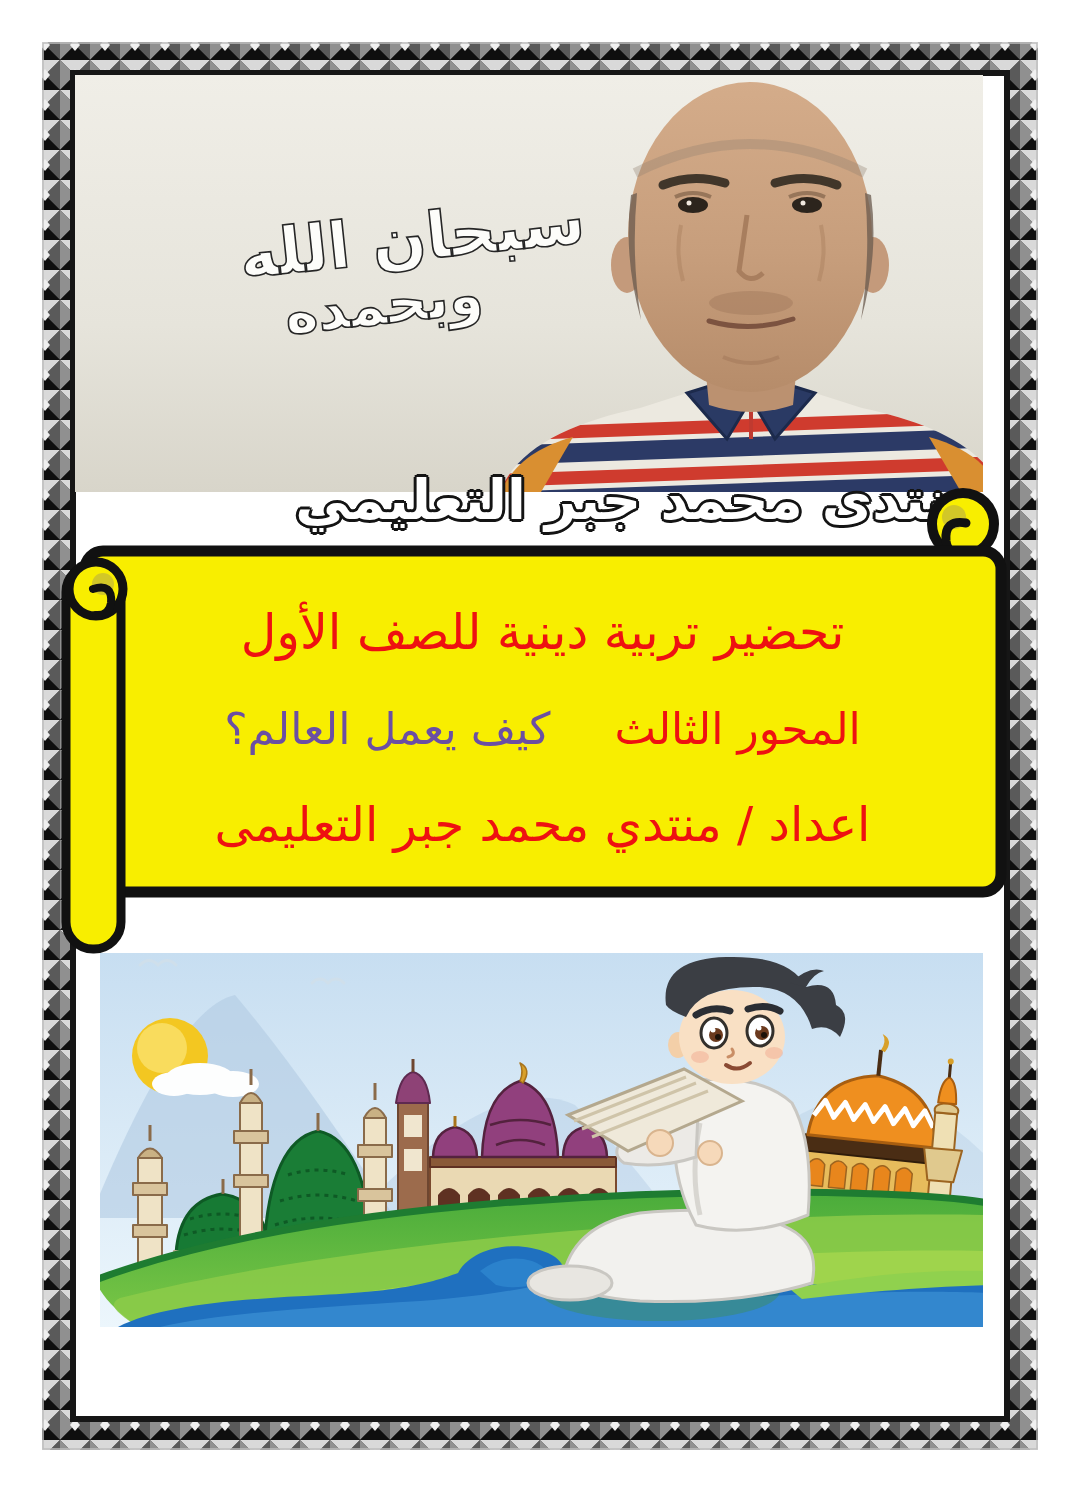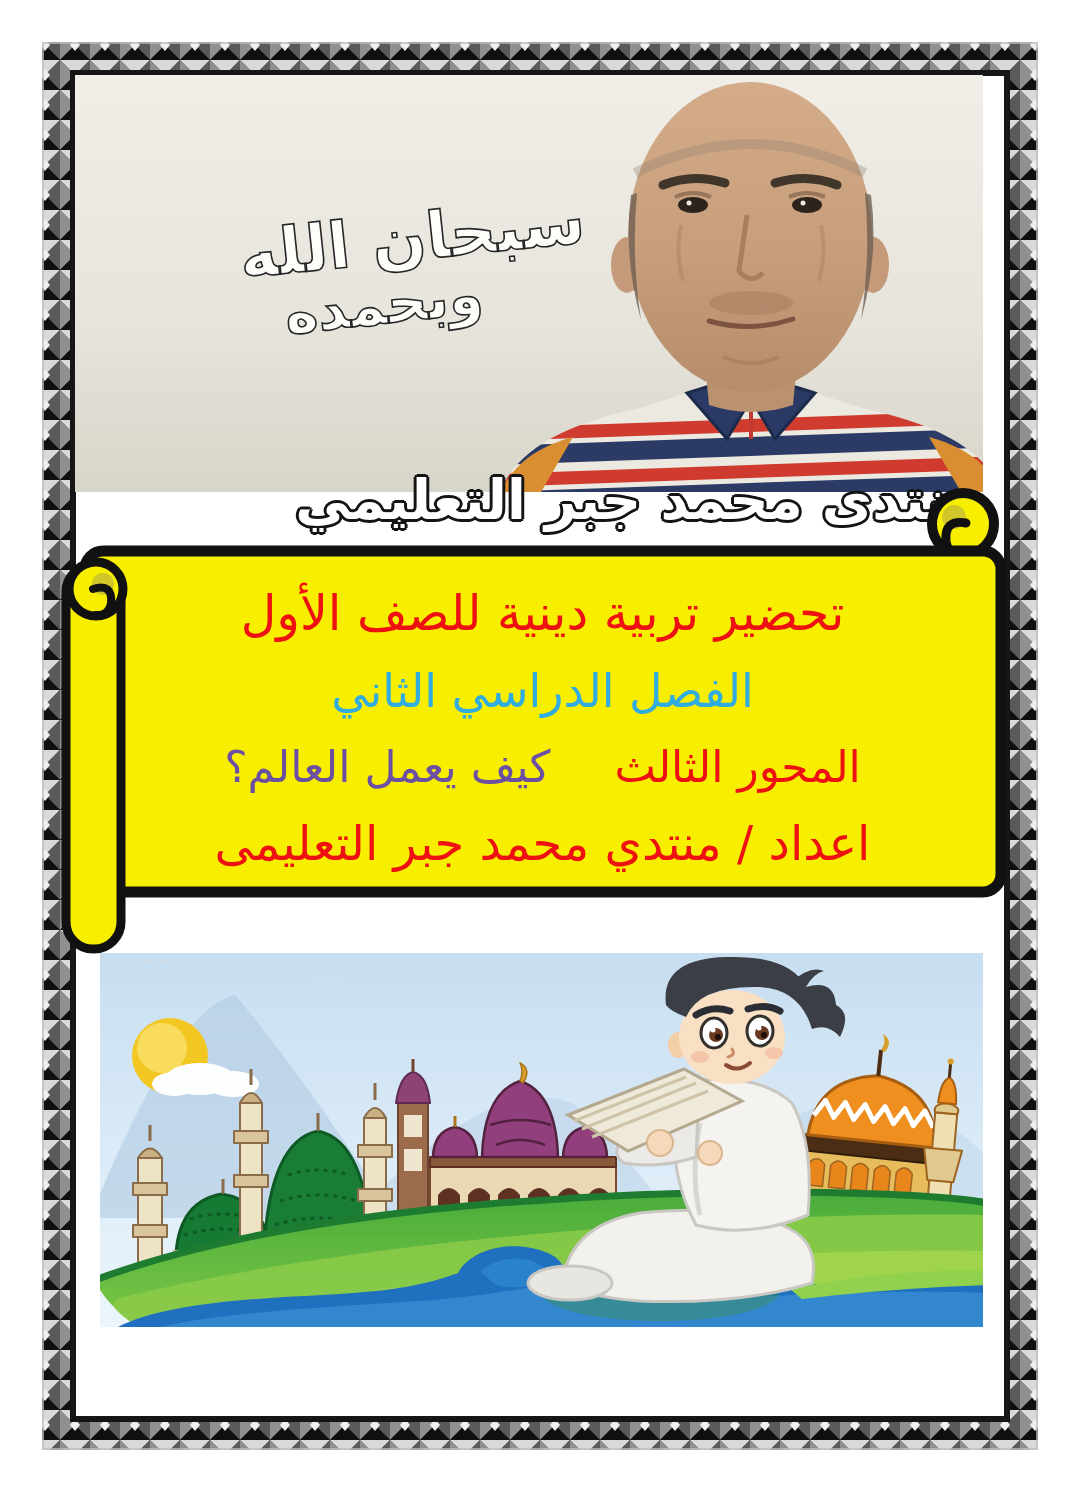--- a/index.html
+++ b/index.html
@@ -143,21 +143,20 @@
     <rect x="6" y="78" width="55" height="384" rx="27" fill="var(--banner-yellow,#f8ee00)" stroke="#111111" stroke-width="9"></rect>
     <g>
       <circle cx="36" cy="102" r="27" fill="var(--banner-yellow,#f8ee00)" stroke="#111111" stroke-width="9"></circle>
       <circle cx="43" cy="97" r="11" fill="#d2c728"></circle>
       <path d="M 33 102 q 20 -6 18 14 q -2 13 -15 12" fill="none" stroke="#111111" stroke-width="8" stroke-linecap="round"></path>
     </g>
   </svg>
 
   <div class="abs banner-text">
     <div class="banner-line l1">تحضير تربية دينية للصف الأول</div>
-    <div class="banner-line l2">الفصل الدراسي الثاني</div>
     <div class="banner-line l3">
       <span class="p-right">المحور الثالث</span>
       <span class="p-left">كيف يعمل العالم؟</span>
     </div>
     <div class="banner-line l4">اعداد / منتدي محمد جبر التعليمى</div>
   </div>
 
   <div class="abs illustration">
     <svg viewBox="0 0 883 374">
       <defs>

